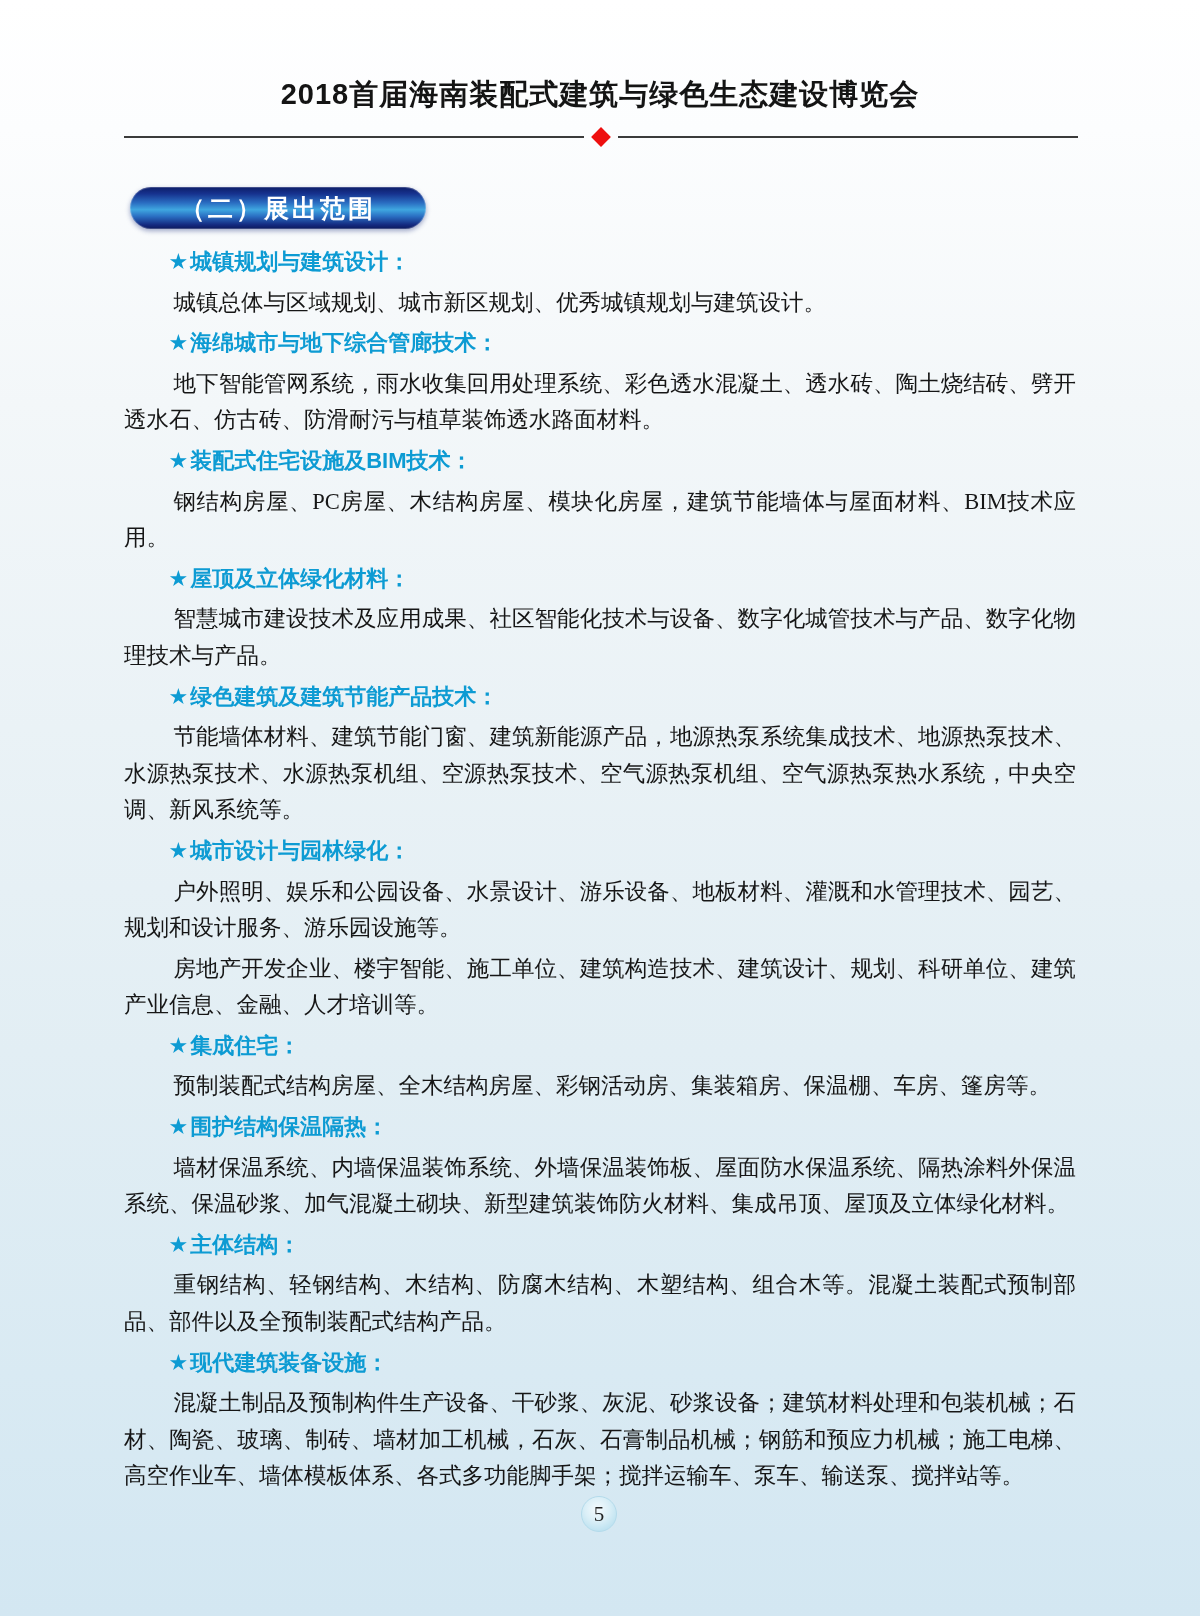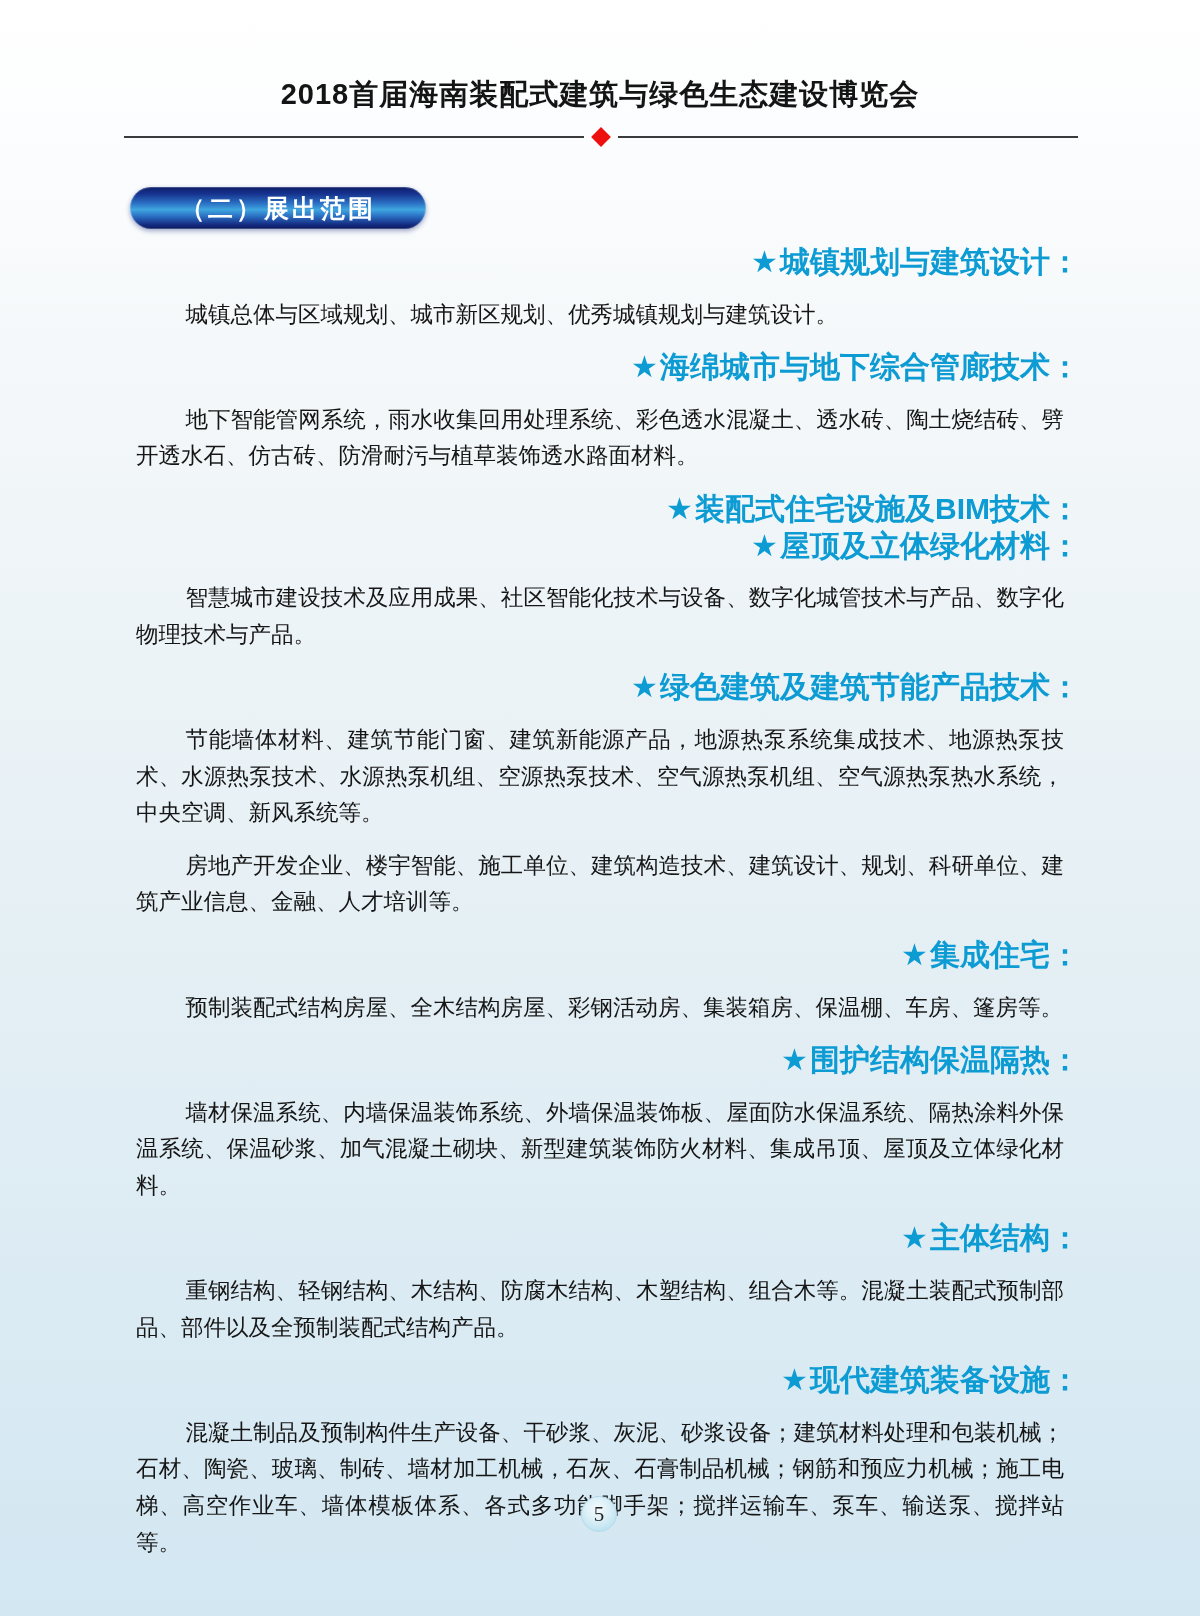--- a/index.html
+++ b/index.html
@@ -49,28 +49,27 @@
     font-weight:bold;
     font-size:25px;
     letter-spacing:3px;
   }
   .content { margin:15px 120px 0 120px; }
   .cat-heading {
     margin:0;
     text-indent:2.2em;
     font-family:"Liberation Sans","DejaVu Sans",sans-serif;
     font-weight:bold;
-    font-size:30px;
+    font-size:22px;
     line-height:36.6px;
     color:#0d9bd3;
-    text-align:right;
   }
   .cat-heading .star { margin-right:2px; }
   .cat-body {
-    margin:16px;
+    margin:4px;
     text-indent:2.2em;
     text-align:justify;
     font-size:22.5px;
     line-height:36.6px;
     color:#161616;
   }
   .page-num {
     position:absolute;
     top:1496px; left:581px;
     width:34px; height:34px;
@@ -104,32 +103,37 @@
       <p class="cat-body">城镇总体与区域规划、城市新区规划、优秀城镇规划与建筑设计。</p>
     </div>
 
     <div>
       <p class="cat-heading"><span class="star">★</span><span>海绵城市与地下综合管廊技术：</span></p>
       <p class="cat-body">地下智能管网系统，雨水收集回用处理系统、彩色透水混凝土、透水砖、陶土烧结砖、劈开透水石、仿古砖、防滑耐污与植草装饰透水路面材料。</p>
     </div>
 
     <div>
       <p class="cat-heading"><span class="star">★</span><span>装配式住宅设施及BIM技术：</span></p>
+      <p class="cat-body">钢结构房屋、PC房屋、木结构房屋、模块化房屋，建筑节能墙体与屋面材料、BIM技术应用。</p>
     </div>
 
     <div>
       <p class="cat-heading"><span class="star">★</span><span>屋顶及立体绿化材料：</span></p>
       <p class="cat-body">智慧城市建设技术及应用成果、社区智能化技术与设备、数字化城管技术与产品、数字化物理技术与产品。</p>
     </div>
 
     <div>
       <p class="cat-heading"><span class="star">★</span><span>绿色建筑及建筑节能产品技术：</span></p>
       <p class="cat-body">节能墙体材料、建筑节能门窗、建筑新能源产品，地源热泵系统集成技术、地源热泵技术、水源热泵技术、水源热泵机组、空源热泵技术、空气源热泵机组、空气源热泵热水系统，中央空调、新风系统等。</p>
     </div>
 
+    <div>
+      <p class="cat-heading"><span class="star">★</span><span>城市设计与园林绿化：</span></p>
+      <p class="cat-body">户外照明、娱乐和公园设备、水景设计、游乐设备、地板材料、灌溉和水管理技术、园艺、规划和设计服务、游乐园设施等。</p>
+    </div>
 
     <div>
       <p class="cat-body">房地产开发企业、楼宇智能、施工单位、建筑构造技术、建筑设计、规划、科研单位、建筑产业信息、金融、人才培训等。</p>
     </div>
 
     <div>
       <p class="cat-heading"><span class="star">★</span><span>集成住宅：</span></p>
       <p class="cat-body">预制装配式结构房屋、全木结构房屋、彩钢活动房、集装箱房、保温棚、车房、篷房等。</p>
     </div>
 

